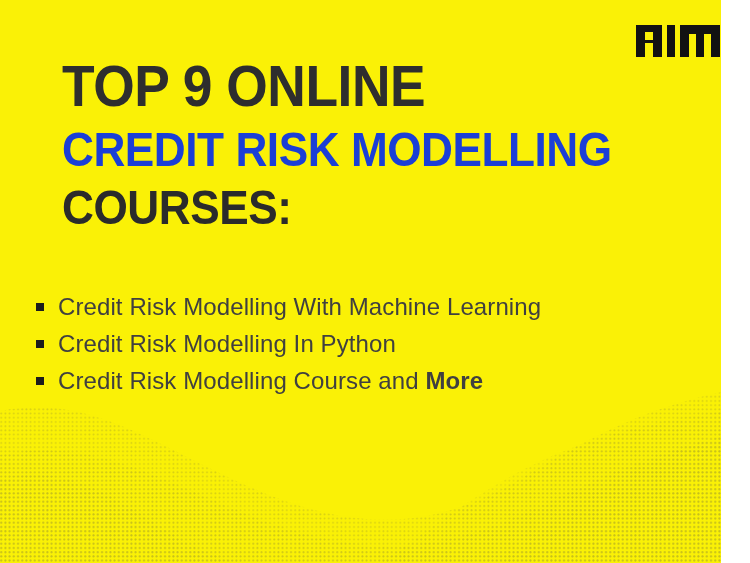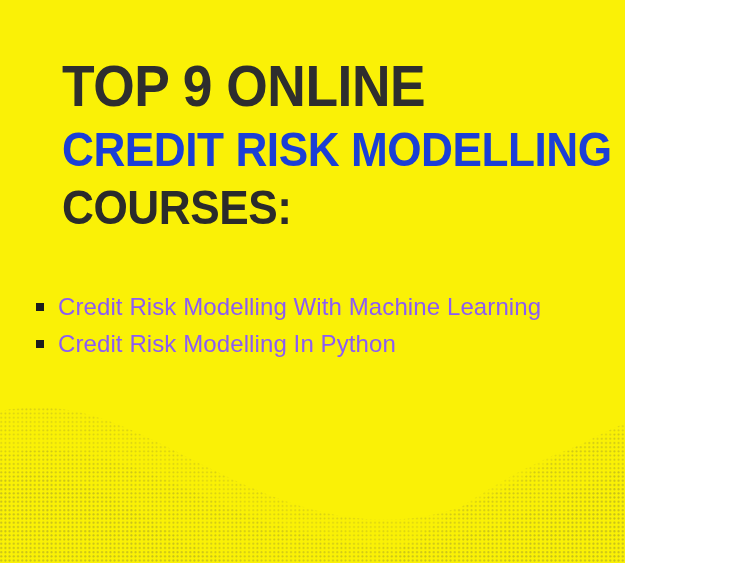--- a/index.html
+++ b/index.html
@@ -2,25 +2,26 @@
 <html><head>
 <meta charset="utf-8">
 <style>
   html, body {
     margin: 0;
     padding: 0;
     background: #ffffff;
   }
   #poster {
     position: relative;
-    width: 625px;
+    width: 674px;
     height: 563px;
     background: #faf106;
     overflow: hidden;
     font-family: "Liberation Sans", sans-serif;
+    padding-left: 47px;
     -webkit-font-smoothing: antialiased;
   }
 
   
   .wave-layer {
     position: absolute;
     left: 0;
     bottom: 0;
     width: 750px;
     height: 180px;
@@ -76,21 +77,21 @@
     width: 660px;
     list-style: none;
     margin: 0;
     padding: 0;
   }
   .course-item {
     display: flex;
     align-items: baseline;
     font-size: 24px;
     font-weight: 300;
-    color: #8b5cf6;
+    color: #404040;
     line-height: 1.0;
     height: 37px;
     letter-spacing: 0.1px;
   }
   .bullet-square {
     display: inline-block;
     width: 8px;
     height: 8px;
     min-width: 8px;
     background: #1c1c1c;
@@ -162,15 +163,21 @@
       <span class="course-text">
         <span>Credit Risk Modelling With Machine Learning</span><span class="emphasis"></span>
       </span>
     </li>
     <li class="course-item">
       <span class="bullet-square"></span>
       <span class="course-text">
         <span>Credit Risk Modelling In Python</span><span class="emphasis"></span>
       </span>
     </li>
+    <li class="course-item">
+      <span class="bullet-square"></span>
+      <span class="course-text">
+        <span>Credit Risk Modelling Course and </span><span class="emphasis">More</span>
+      </span>
+    </li>
   </ul>
 
 </div>
 
 </body></html>

